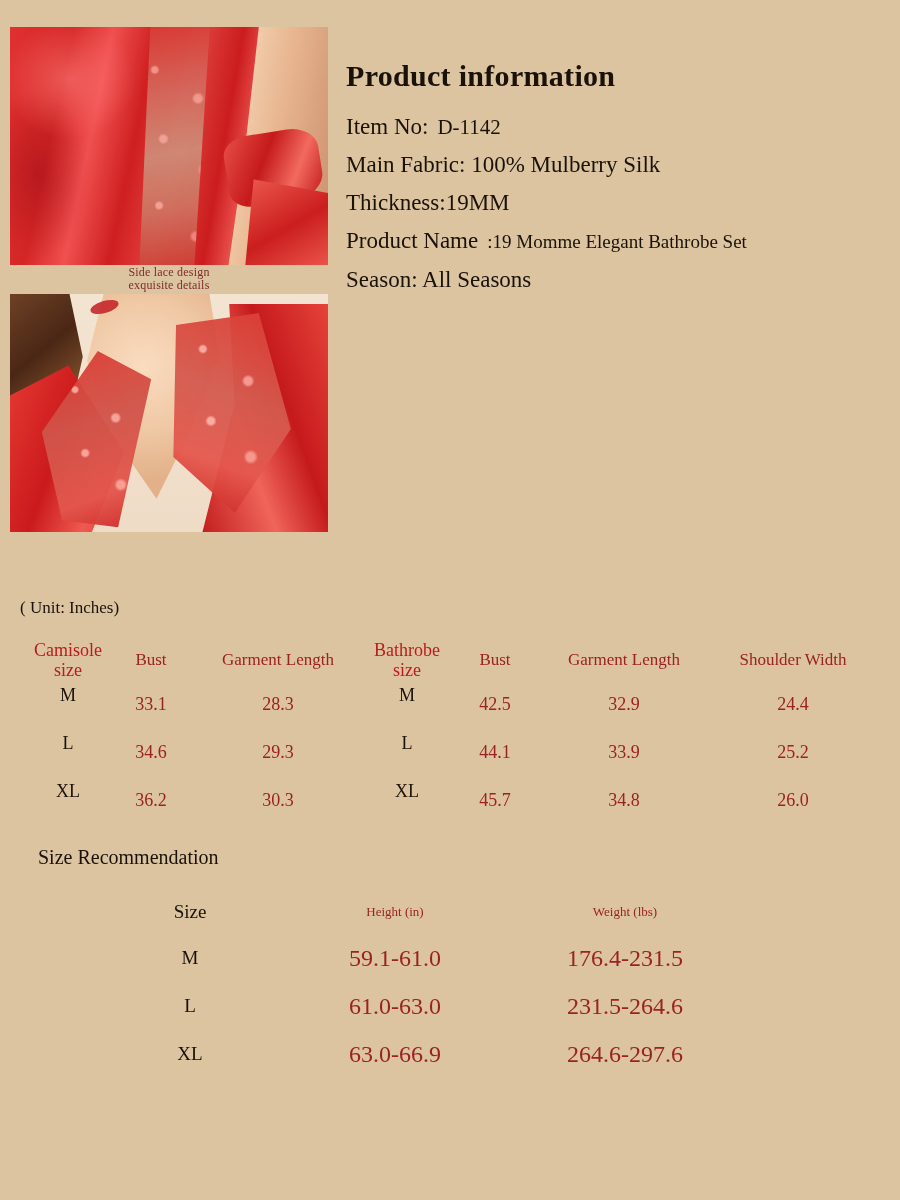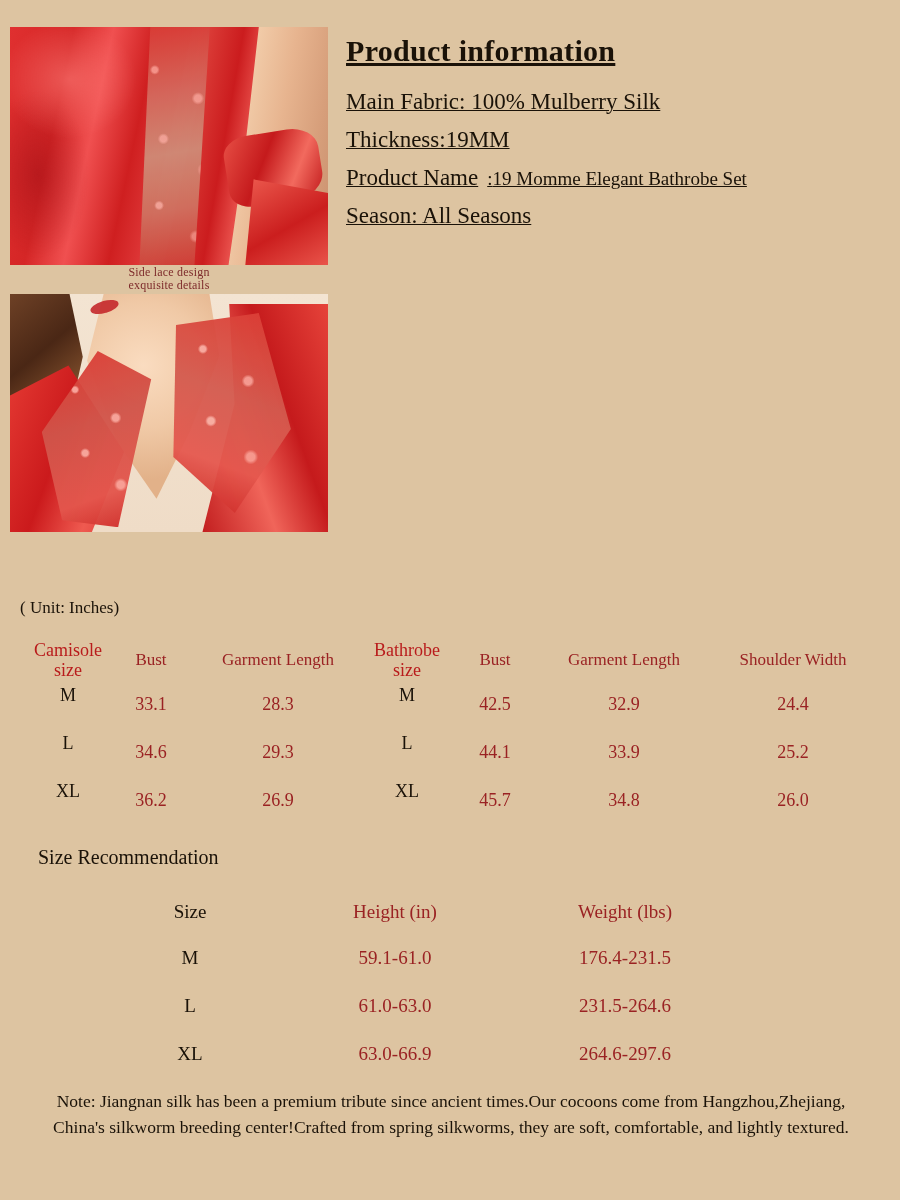--- a/index.html
+++ b/index.html
@@ -131,23 +131,22 @@
       radial-gradient(circle 10px at 66% 72%, rgba(255,180,170,.72) 40%, rgba(255,180,170,0) 74%),
       linear-gradient(200deg,#de3c34 0%,#d35a4e 42%,#e5584e 72%,#c8201f 100%);
     clip-path: polygon(10% 6%, 72% 0, 96% 58%, 54% 100%, 8% 72%);
     opacity:.95;
   }
 
   
   .info {
     position: absolute;
     left: 346px;
-    top: 36px;
+    top: 61px;
     width: 548px;
-    text-decoration: underline;
   }
   .info-title {
     font-size: 30px;
     font-weight: bold;
     letter-spacing: .3px;
     margin: 0 0 22px 0;
     line-height: 1;
   }
   .info-line {
     margin: 0 0 11px 0;
@@ -214,23 +213,23 @@
     width: 640px;
     border-collapse: collapse;
     table-layout: fixed;
   }
   .rec-table th, .rec-table td {
     padding: 0; border: 0; text-align: center; vertical-align: middle;
   }
   .rec-table th { font-weight: normal; height: 44px; }
   .rec-table tbody tr { height: 48px; }
   .rec-th-black { font-size: 19px; color:#1a1208; }
-  .rec-th-red   { font-size: 19px; color:#9a2223; }
+  .rec-th-red   { font-size: 13px; color:#9a2223; }
   .rec-size { font-size: 19px; color:#1a1208; }
-  .rec-num  { font-size: 19px; color:#9a2223; }
+  .rec-num  { font-size: 24px; color:#9a2223; }
   .rcol-a { width: 180px; }
   .rcol-b { width: 230px; }
   .rcol-c { width: 230px; }
 
   
   .note {
     position: absolute;
     left: 30px;
     top: 1088px;
     width: 842px;
@@ -267,20 +266,23 @@
     <div class="p2-robe-l"></div>
     <div class="p2-robe-r"></div>
     <div class="p2-lace-l"></div>
     <div class="p2-lace-r"></div>
   </div>
 
   <div class="info">
 
     <div class="info-title">Product information</div>
 
+    <div class="info-line">
+      <span class="lbl">Item No:</span><span class="sp-1"></span><span class="val">D-1142</span>
+    </div>
 
 
     <div class="info-line">
       <span class="lbl">Main Fabric: 100% Mulberry Silk</span>
     </div>
 
     <div class="info-line">
       <span class="lbl">Thickness:19MM</span>
     </div>
 
@@ -340,21 +342,21 @@
         <td class="cell-num">34.6</td>
         <td class="cell-num">29.3</td>
         <td class="cell-size nudge-up">L</td>
         <td class="cell-num">44.1</td>
         <td class="cell-num">33.9</td>
         <td class="cell-num">25.2</td>
       </tr>
       <tr>
         <td class="cell-size nudge-up">XL</td>
         <td class="cell-num">36.2</td>
-        <td class="cell-num">26.9</td>
+        <td class="cell-num">30.3</td>
         <td class="cell-size nudge-up">XL</td>
         <td class="cell-num">45.7</td>
         <td class="cell-num">34.8</td>
         <td class="cell-num">26.0</td>
       </tr>
     </tbody>
   </table>
 
   <div class="rec-title">Size Recommendation</div>
 
@@ -383,15 +385,14 @@
         <td class="rec-num">231.5-264.6</td>
       </tr>
       <tr>
         <td class="rec-size">XL</td>
         <td class="rec-num">63.0-66.9</td>
         <td class="rec-num">264.6-297.6</td>
       </tr>
     </tbody>
   </table>
 
-  <div class="note">Note: Jiangnan silk has been a premium tribute since ancient times.Our cocoons come from Hangzhou,Zhejiang, China's silkworm breeding center!Crafted from spring silkworms, they are soft, comfortable, and lightly textured.</div>
 
 </div>
 
 </body></html>

